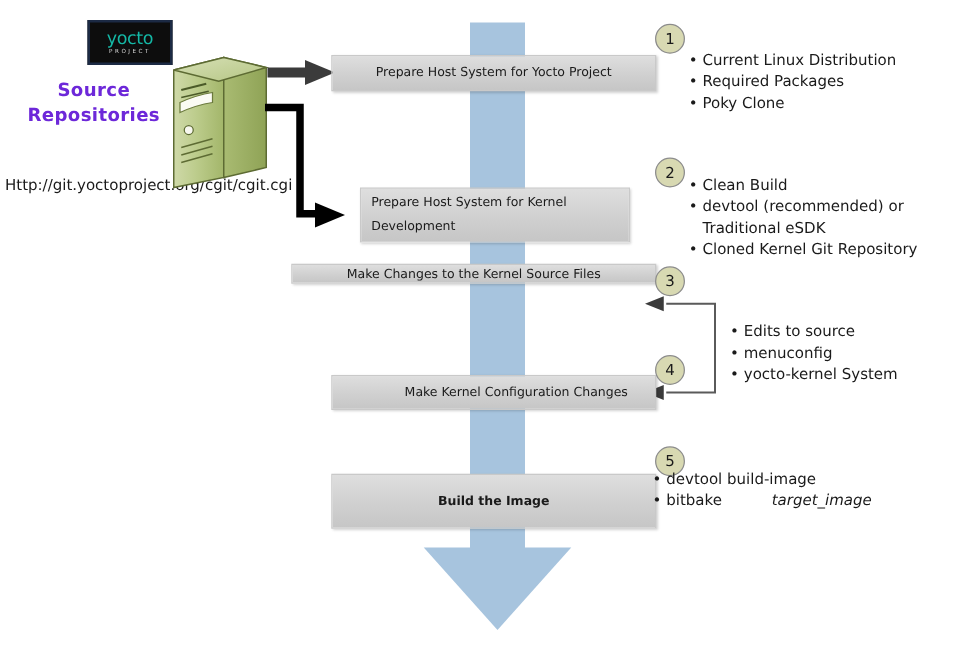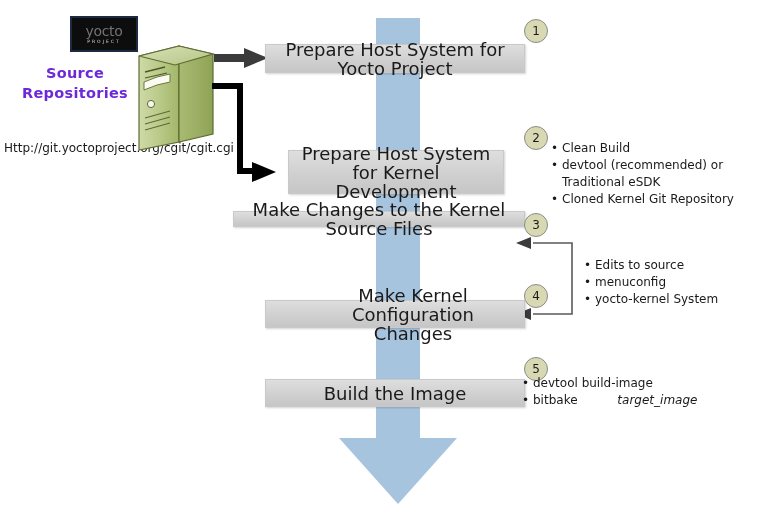--- a/index.html
+++ b/index.html
@@ -25,21 +25,21 @@
     width: 68px; height: 36px;
     background: #0d0d0d;
     border: 2px solid #1c2a44;
     box-sizing: border-box;
     display: flex;
     flex-direction: column;
     align-items: center;
     justify-content: center;
   }
   .yocto-logo .yl-main {
-    color: #737373;
+    color: #14b8a6;
     font-size: 14px;
     line-height: 13px;
     letter-spacing: -0.3px;
     font-family: "DejaVu Sans", sans-serif;
   }
   .yocto-logo .yl-sub {
     color: #d8d8d8;
     font-size: 4.5px;
     letter-spacing: 2px;
     margin-top: 1px;
@@ -82,23 +82,22 @@
 
   
   .pbox {
     background: linear-gradient(to bottom, #dedede 0%, #d0d0d0 55%, #c6c6c6 100%);
     border: 1px solid #c9c9c9;
     box-sizing: border-box;
     box-shadow: 1px 1px 2px rgba(0,0,0,0.18);
     display: flex;
     align-items: center;
     justify-content: center;
-    text-align: center;
-    color: #1a1a1a;
-    font-size: 18px;
+    color: #1a1a1a;
+    font-size: 10px;
     line-height: 19px;
     padding: 0 8px;
   }
 
   
   .step-circle {
     width: 24px; height: 24px;
     border-radius: 50%;
     background: #d8d9b2;
     border: 1.5px solid #8c8c8c;
@@ -190,20 +189,25 @@
     <polyline points="212,86 240,86 240,171 252,171" fill="none" stroke="#000000" stroke-width="6"></polyline>
     <polygon points="252,162 276,172 252,182" fill="#000000"></polygon>
 
     <polyline points="533,243 572,243 572,314 533,314" fill="none" stroke="#5a5a5a" stroke-width="1.6"></polyline>
     <polygon points="531,237 531,249 516,243" fill="#3b3b3b"></polygon>
     <polygon points="531,308 531,320 516,314" fill="#3b3b3b"></polygon>
   </svg>
 
   <div class="abs pbox" style="left:265px; top:44px; width:260px; height:29px;">Prepare Host System for Yocto Project</div>
   <div class="abs step-circle" style="left:524px; top:19px;">1</div>
+  <div class="abs bullets" style="left:550px; top:40px; width:215px;">
+    <div class="bi">Current Linux Distribution</div>
+    <div class="bi">Required Packages</div>
+    <div class="bi">Poky Clone</div>
+  </div>
 
   <div class="abs pbox" style="left:288px; top:150px; width:216px; height:44px;">Prepare Host System for Kernel Development</div>
   <div class="abs step-circle" style="left:524px; top:126px;">2</div>
   <div class="abs bullets" style="left:550px; top:140px; width:215px;">
     <div class="bi">Clean Build</div>
     <div class="bi">devtool (recommended) or
 Traditional eSDK</div>
     <div class="bi">Cloned Kernel Git Repository</div>
   </div>
 
@@ -212,20 +216,20 @@
 
   <div class="abs pbox" style="left:265px; top:300px; width:260px; height:28px;padding-left:44px;">Make Kernel Configuration Changes</div>
   <div class="abs step-circle" style="left:524px; top:284px;">4</div>
 
   <div class="abs bullets" style="left:583px; top:257px; width:180px;">
     <div class="bi">Edits to source</div>
     <div class="bi">menuconfig</div>
     <div class="bi">yocto-kernel System</div>
   </div>
 
-  <div class="abs pbox" style="left:265px; top:379px; width:260px; height:28px;">Build the Image</div>
+  <div class="abs pbox" style="left:265px; top:379px; width:260px; height:44px;font-weight:bold;">Build the Image</div>
   <div class="abs step-circle" style="left:524px; top:357px;">5</div>
   <div class="abs bullets" style="left:521px; top:375px; width:215px;">
     <div class="bi"><span>devtool build-image</span></div>
     <div class="bi"><span>bitbake </span><i>target_image</i></div>
   </div>
 
 </div>
 
 </body></html>

